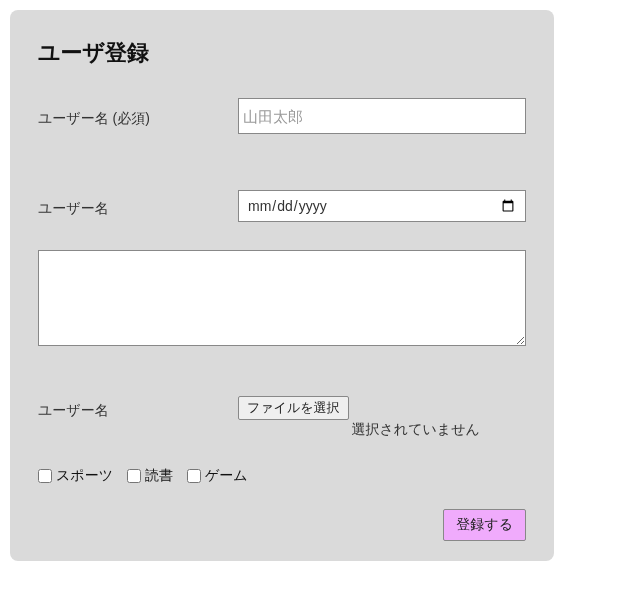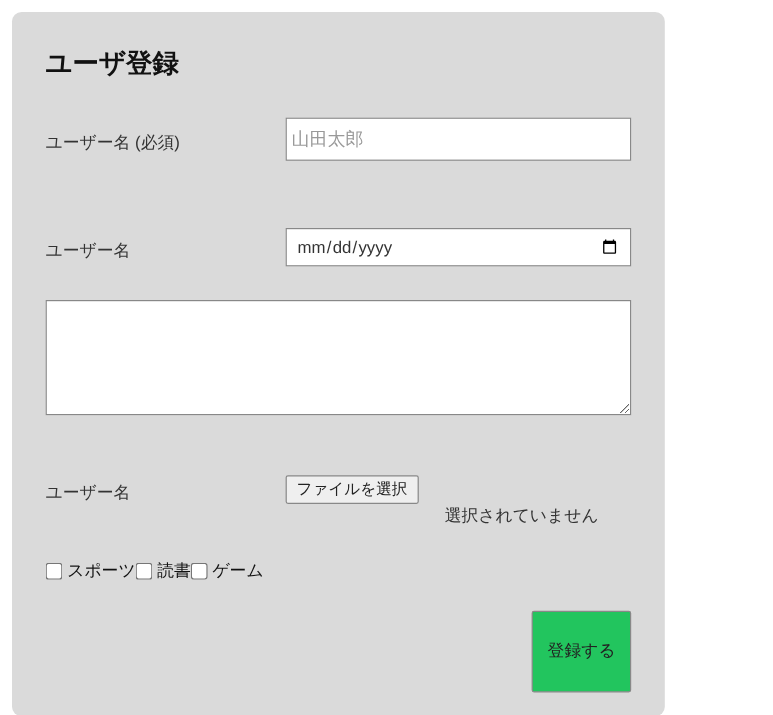--- a/index.html
+++ b/index.html
@@ -73,39 +73,40 @@
       border: 1px solid #888;
       background: #fff;
       padding: 6px 8px;
       font-size: 14px;
       font-family: inherit;
       resize: both;
     }
     .file-row {
       display: flex;
       align-items: center;
-      gap: 22px;
+      gap: 3px;
     }
     .file-button {
       background: #efefef;
       border: 1px solid #888;
       border-radius: 2px;
       padding: 2px 8px;
       font-size: 13px;
       font-family: inherit;
       cursor: pointer;
       color: #222;
     }
     .file-status {
       font-size: 14px;
       color: #333;
       margin-top: 44px;
     }
     .checkbox-group {
       display: flex;
+      gap: 14px;
       align-items: center;
       padding-top: 4px;
     }
     .checkbox-item {
       display: flex;
       align-items: center;
       gap: 4px;
       font-size: 14px;
       color: #111;
     }
@@ -113,24 +114,24 @@
       width: 14px;
       height: 14px;
       cursor: pointer;
     }
     .submit-row {
       display: flex;
       justify-content: flex-end;
       margin-top: 6px;
     }
     .submit-button {
-      background: #22c55e;
+      background: #f0abfc;
       border: 1px solid #888;
       border-radius: 2px;
-      padding: 24px 12px;
+      padding: 6px 12px;
       font-size: 14px;
       font-family: inherit;
       cursor: pointer;
       color: #222;
     }
   </style>
 </head>
 <body>
 
 <div class="form-container">

